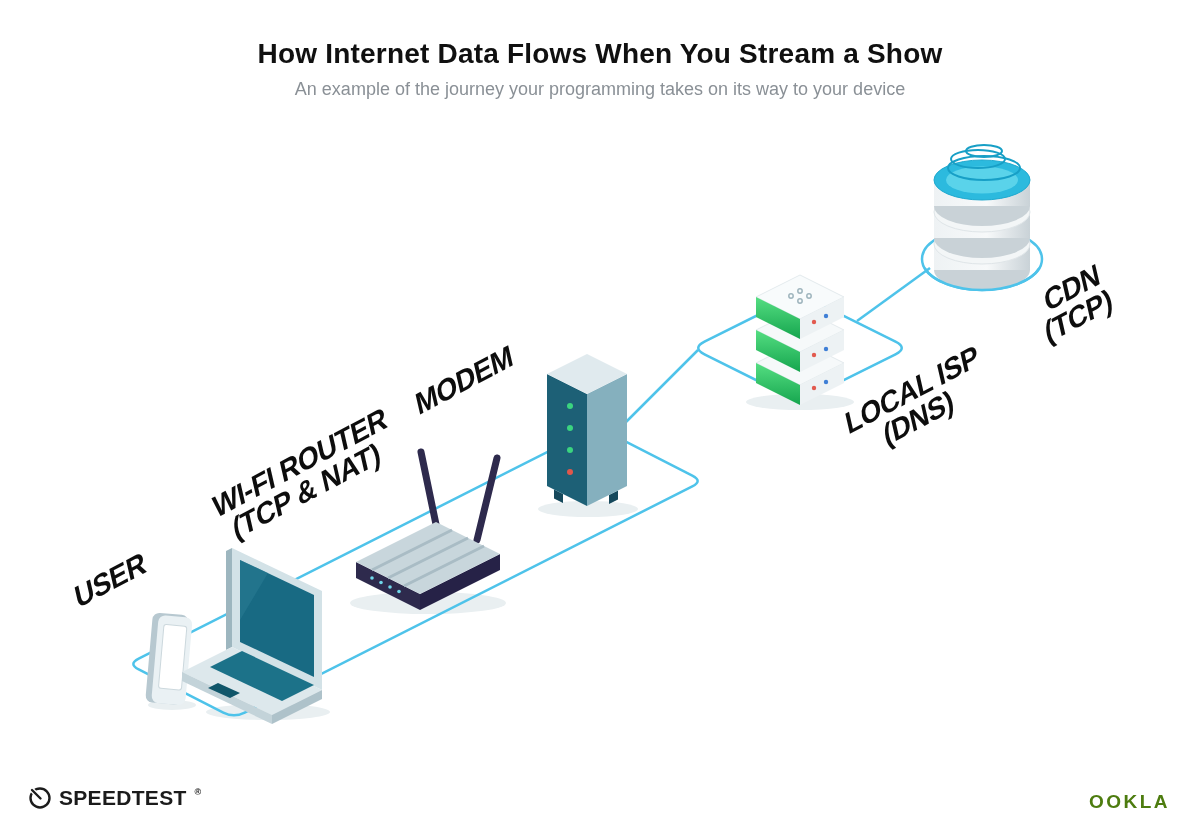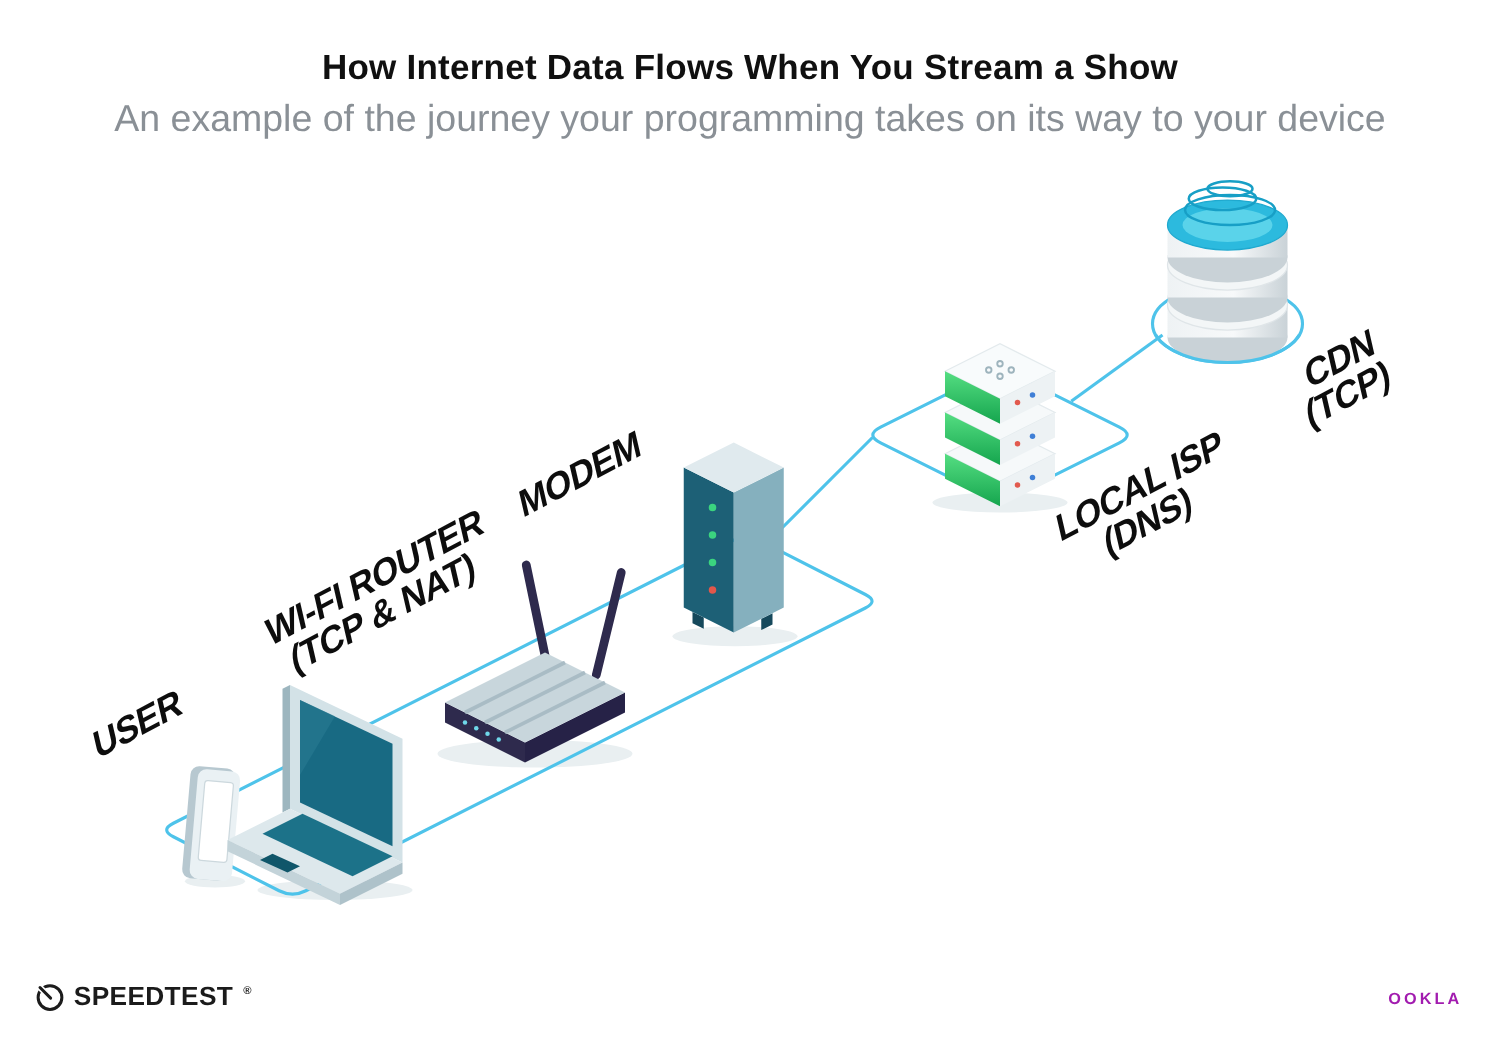--- a/index.html
+++ b/index.html
@@ -2,35 +2,35 @@
 <html style="--connector: #4ec3ea; --device-teal: #1d6076; --server-green: #2ecb6e; --cdn-cyan: #2cbade; --router-navy: #2e2a4d; --title-text: #101010; --subtitle-text: #8a9096;"><head>
 <meta charset="utf-8">
 <style>
   * { margin:0; padding:0; box-sizing:border-box; }
   html,body { width:1200px; height:836px; background:#ffffff; overflow:hidden;
               font-family:"Liberation Sans", sans-serif; }
   .stage { position:relative; width:1200px; height:832px; background:#fff;padding-left:47px; }
 
   .header { position:absolute; top:38px; left:0; width:100%; text-align:center; }
   .title { font-size:28px; font-weight:700; color:var(--title-text,#101010); letter-spacing:.2px; }
-  .subtitle { font-size:30px; font-weight:400; color:var(--subtitle-text,#8a9096); margin-top:9px; }
+  .subtitle { font-size:18px; font-weight:400; color:var(--subtitle-text,#8a9096); margin-top:9px; }
 
   svg.diagram { position:absolute; left:0; top:0; }
   .connector { fill:none; stroke:var(--connector,#4ec3ea); stroke-width:2.5px; }
 
   .node-label { position:absolute;
     transform:translate(-50%,-50%) rotate(-13deg) skewY(-15deg) scale(.93,1);
     font-weight:700; font-size:30px; color:#0d0d0d; text-align:center;
     line-height:.98; white-space:nowrap; letter-spacing:-.5px; }
 
   .speedtest { position:absolute; left:28px; top:786px; display:flex; align-items:flex-start; gap:7px;
     font-weight:700; font-size:21px; letter-spacing:.3px; color:#1b1b1b; }
   .st-mark { font-size:9px; align-self:flex-start; margin-top:1px; margin-left:1px; }
-  .ookla { position:absolute; right:30px; top:791px; font-weight:700; font-size:13px;
-    letter-spacing:2.5px; color:#a21caf; }
+  .ookla { position:absolute; right:30px; top:791px; font-weight:700; font-size:19px;
+    letter-spacing:2.5px; color:#4d7c0f; }
 </style>
 </head>
 <body>
 
 <div class="stage">
 
   <div class="header">
     <div class="title">How Internet Data Flows When You Stream a Show</div>
     <div class="subtitle">An example of the journey your programming takes on its way to your device</div>
   </div>

